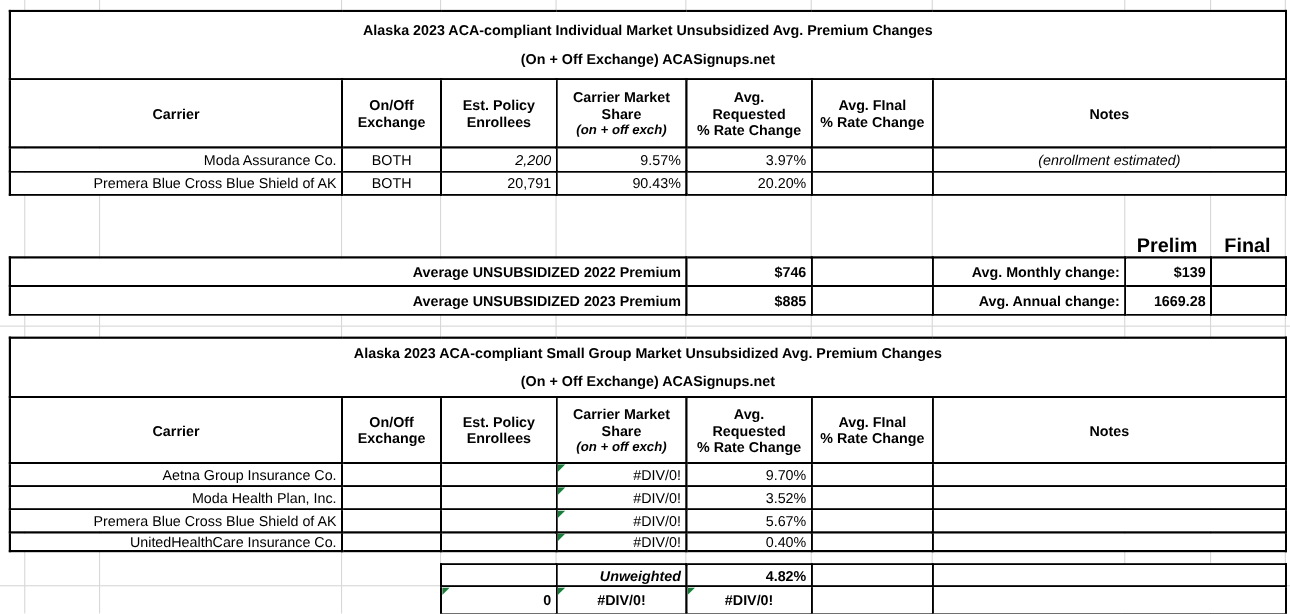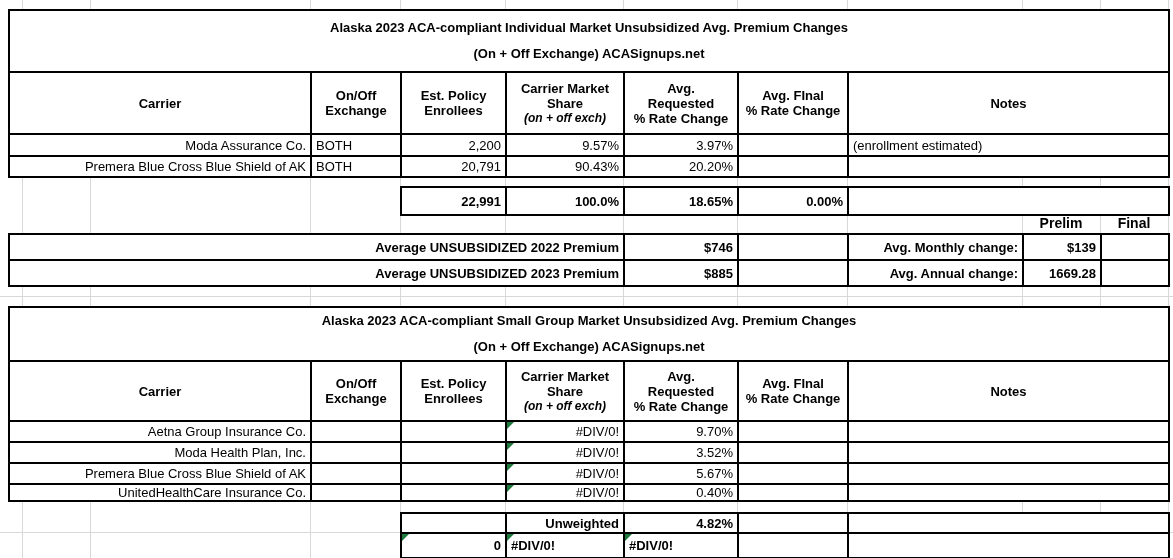--- a/index.html
+++ b/index.html
@@ -8,33 +8,33 @@
   .vgl{position:absolute;top:0;bottom:0;width:1px;background:#d8d8d8;}
   .hgl{position:absolute;left:0;right:0;height:1px;background:#d8d8d8;}
   table.grid{position:absolute;border-collapse:collapse;table-layout:fixed;}
   table.grid td{border:2px solid #000;background:#fff;padding:0 4px;font-size:13px;
                 overflow:hidden;white-space:nowrap;position:relative;box-sizing:border-box;
                 vertical-align:middle;}
   td.title{text-align:center;font-weight:bold;font-size:17px;line-height:26px;}
   td.hd{text-align:center;font-weight:bold;font-size:13px;line-height:15px;}
   td.hd .sub{font-style:italic;font-size:12px;}
   .ra{text-align:right;}
-  .ctr{text-align:left;}
-  .it{}
+  .ctr{text-align:center;}
+  .it{font-style:italic;}
   .b{font-weight:bold;}
   .b15{font-weight:bold;font-size:15px;}
   .b14{font-weight:bold;font-size:14px;}
   .sm{font-size:12px;}
   td.yellow{background:var(--yellow,#ffff00);}
   td.green{background:var(--green,#ccffcc);}
   td.gray{background:var(--gray,#d9d9d9);}
   td.noBg{background:transparent;}
   .tri{position:absolute;top:0;left:0;width:0;height:0;display:block;
        border-top:7px solid var(--tri,#1e7a3c);border-right:7px solid transparent;}
-  .plabel{position:absolute;text-align:center;font-weight:bold;font-size:14px;line-height:19px;}
+  .plabel{position:absolute;text-align:center;font-weight:bold;font-size:18px;line-height:19px;}
 </style>
 </head>
 <body>
 
 <div class="sheet">
 
   <div class="vgl" style="left:22px"></div>
   <div class="vgl" style="left:90px"></div>
   <div class="vgl" style="left:310px"></div>
   <div class="vgl" style="left:400px"></div>
@@ -105,38 +105,20 @@
       <td class="ctr">BOTH</td>
       <td class="ra">20,791</td>
       <td class="ra">90.43%</td>
       <td class="ra yellow">20.20%</td>
       <td class="green"></td>
       <td class="ctr it sm"></td>
     </tr>
   </tbody>
     </table>
 
-  <table class="grid" style="left:400px;top:186px;width:768px">
-    <colgroup>
-      <col style="width:105px">
-        <col style="width:118px">
-        <col style="width:114px">
-        <col style="width:110px">
-        <col style="width:321px">
-    </colgroup>
-    <tbody>
-        <tr style="height:28px">
-      <td class="ra b15">22,991</td>
-      <td class="ra b15">100.0%</td>
-      <td class="ra b15 yellow">18.65%</td>
-      <td class="ra b15 green">0.00%</td>
-      <td class="noBg"></td>
-    </tr>
-  </tbody>
-    </table>
 
   <div class="plabel" style="left:1022px;top:214px;width:78px;height:19px">Prelim</div>
   <div class="plabel" style="left:1100px;top:214px;width:68px;height:19px">Final</div>
 
   <table class="grid" style="left:8px;top:233px;width:1160px">
     <colgroup>
       <col style="width:615px">
         <col style="width:114px">
         <col style="width:110px">
       <col style="width:175px">

